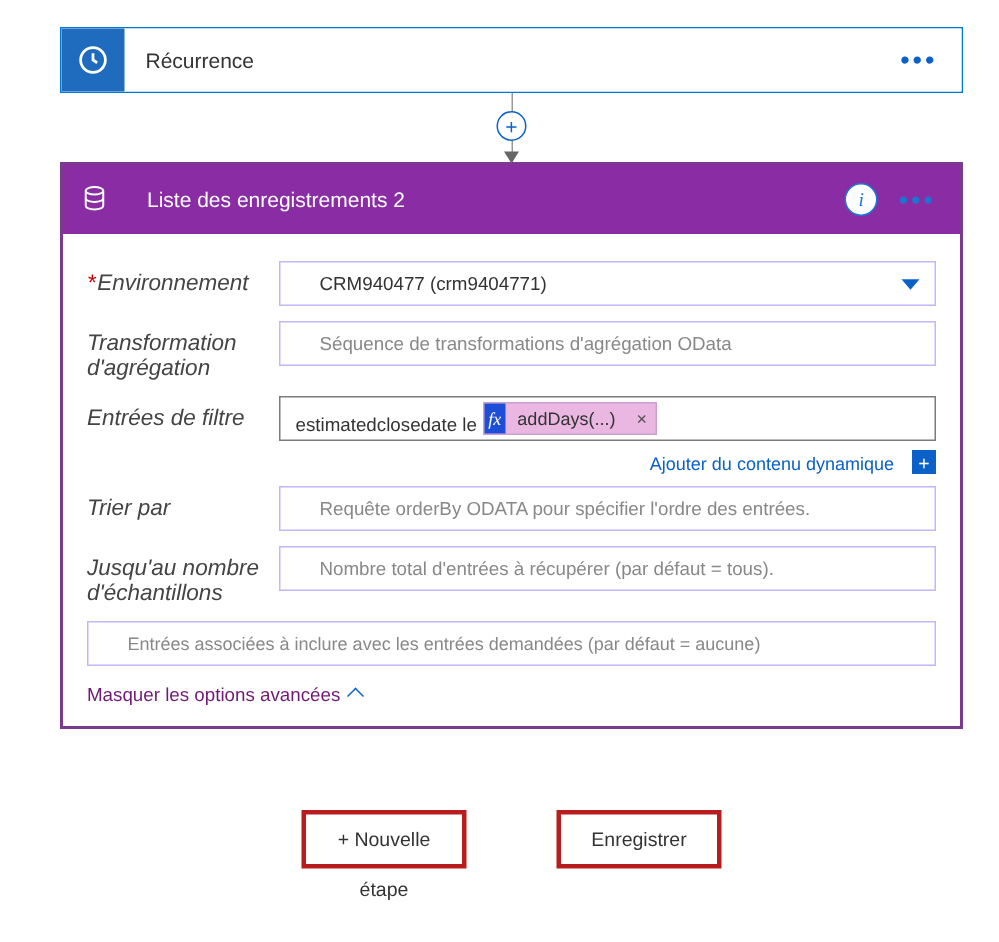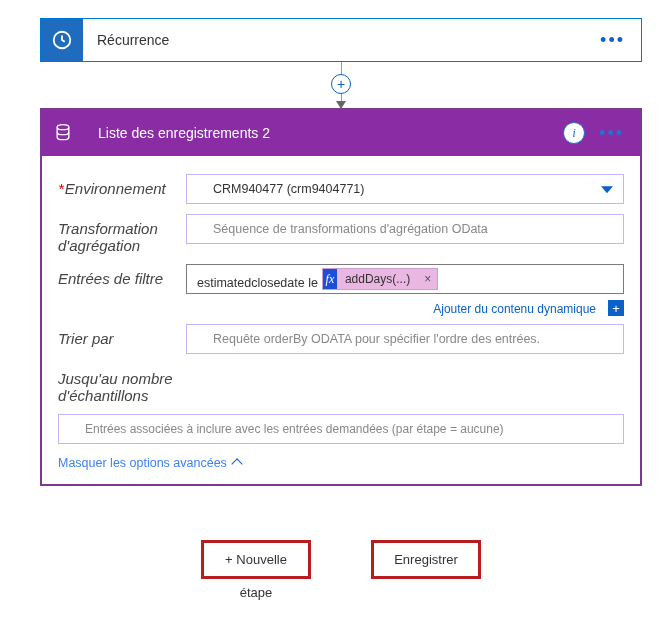--- a/index.html
+++ b/index.html
@@ -125,21 +125,21 @@
     align-items:flex-end; gap:12px; font-size:12px;
   }
   .dyn-link { color:#0b61c7; cursor:pointer; }
   .dyn-plus {
     display:inline-flex; width:16px; height:16px; background:#0b61c7; color:#fff;
     align-items:center; justify-content:center; font-size:13px; line-height:1;
     cursor:pointer;
   }
 
   .hide-adv {
-    color:#3b82f6; font-size:12.5px; cursor:pointer; display:inline-flex; align-items:center; gap:6px;
+    color:#701a75; font-size:12.5px; cursor:pointer; display:inline-flex; align-items:center; gap:6px;
     margin-top:8px;
   }
   .hide-adv .chev {
     display:inline-block; width:8px; height:8px; border-left:1.5px solid #0b61c7; border-top:1.5px solid #0b61c7;
     transform: rotate(45deg); margin-bottom:-2px;
   }
 
   .footer-btns {
     display:flex; justify-content:center; gap:60px; margin-top:54px; align-items:flex-start;
   }
@@ -226,25 +226,28 @@
 
     <div class="row">
       <div class="label">Trier par</div>
       <div class="control plain">
           <span>Requête orderBy ODATA pour spécifier l'ordre des entrées.</span>
         </div>
     </div>
 
     <div class="row">
       <div class="label">Jusqu'au nombre d'échantillons</div>
+      <div class="control plain">
+          <span>Nombre total d'entrées à récupérer (par défaut = tous).</span>
+        </div>
     </div>
 
     <div class="row" style="margin-bottom:4px">
       <div class="control plain small">
-          <span>Entrées associées à inclure avec les entrées demandées (par étape = aucune)</span>
+          <span>Entrées associées à inclure avec les entrées demandées (par défaut = aucune)</span>
         </div>
     </div>
 
     <div class="hide-adv">
       <span>Masquer les options avancées</span>
       <span class="chev"></span>
     </div>
 
   </div>
 </div>

